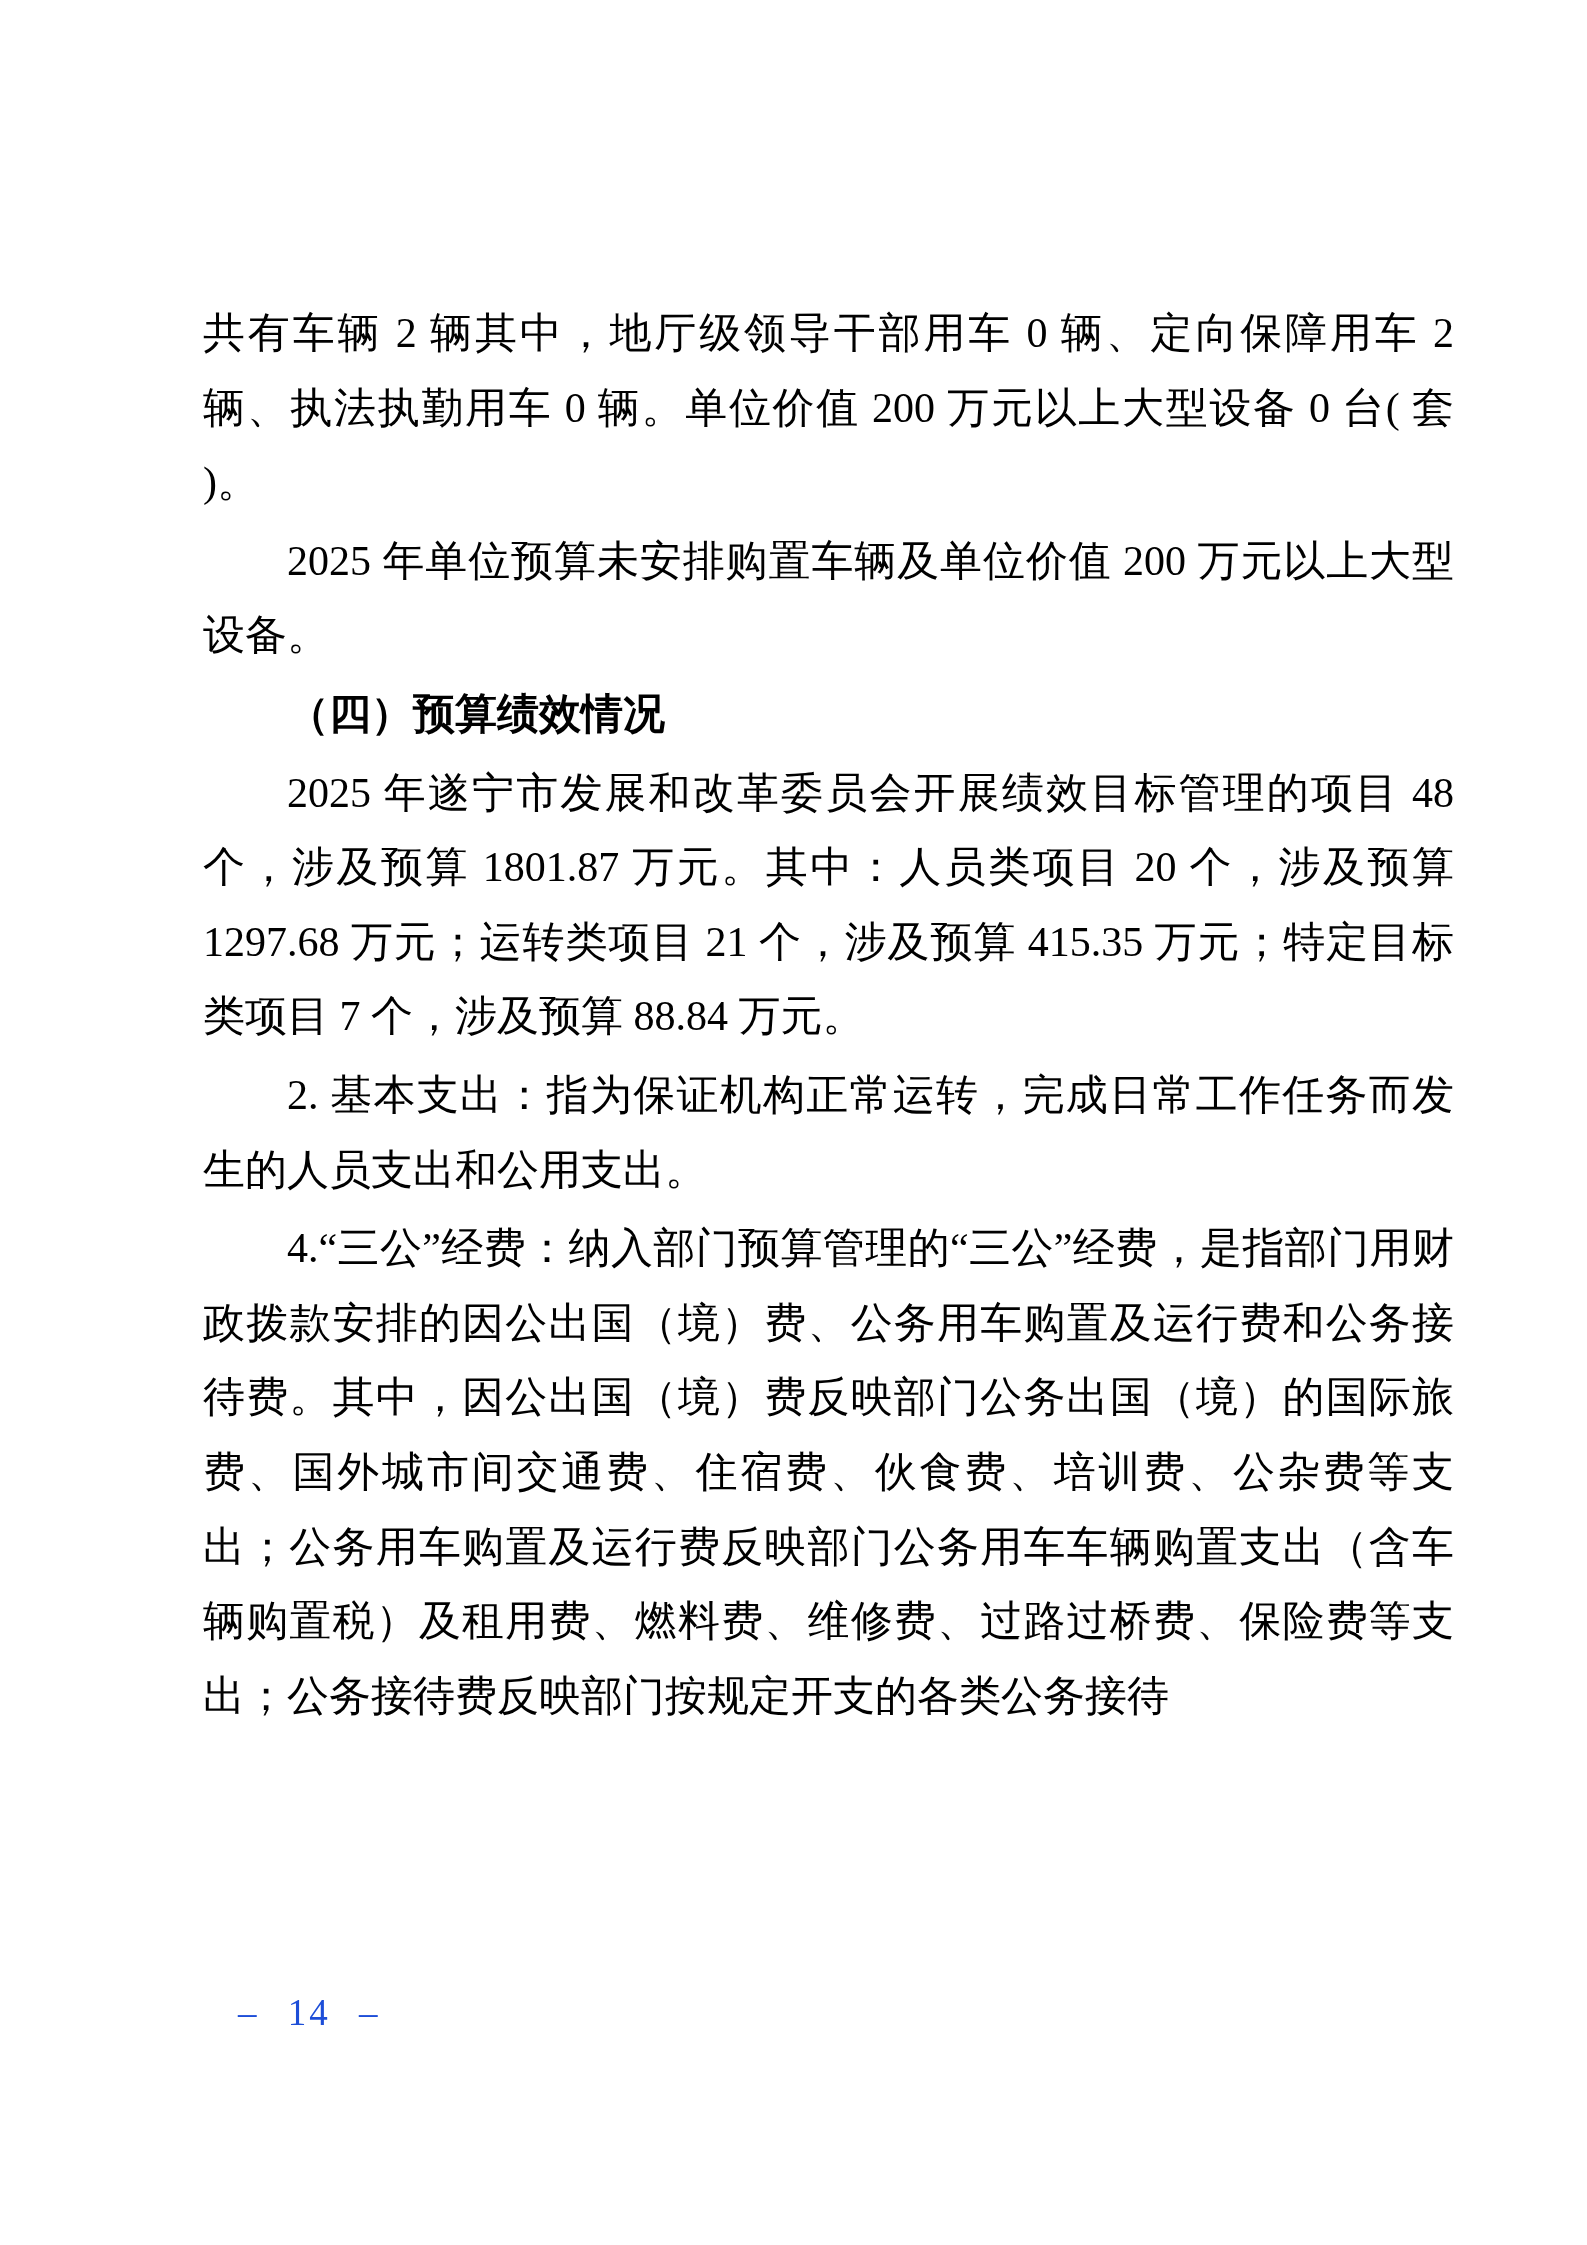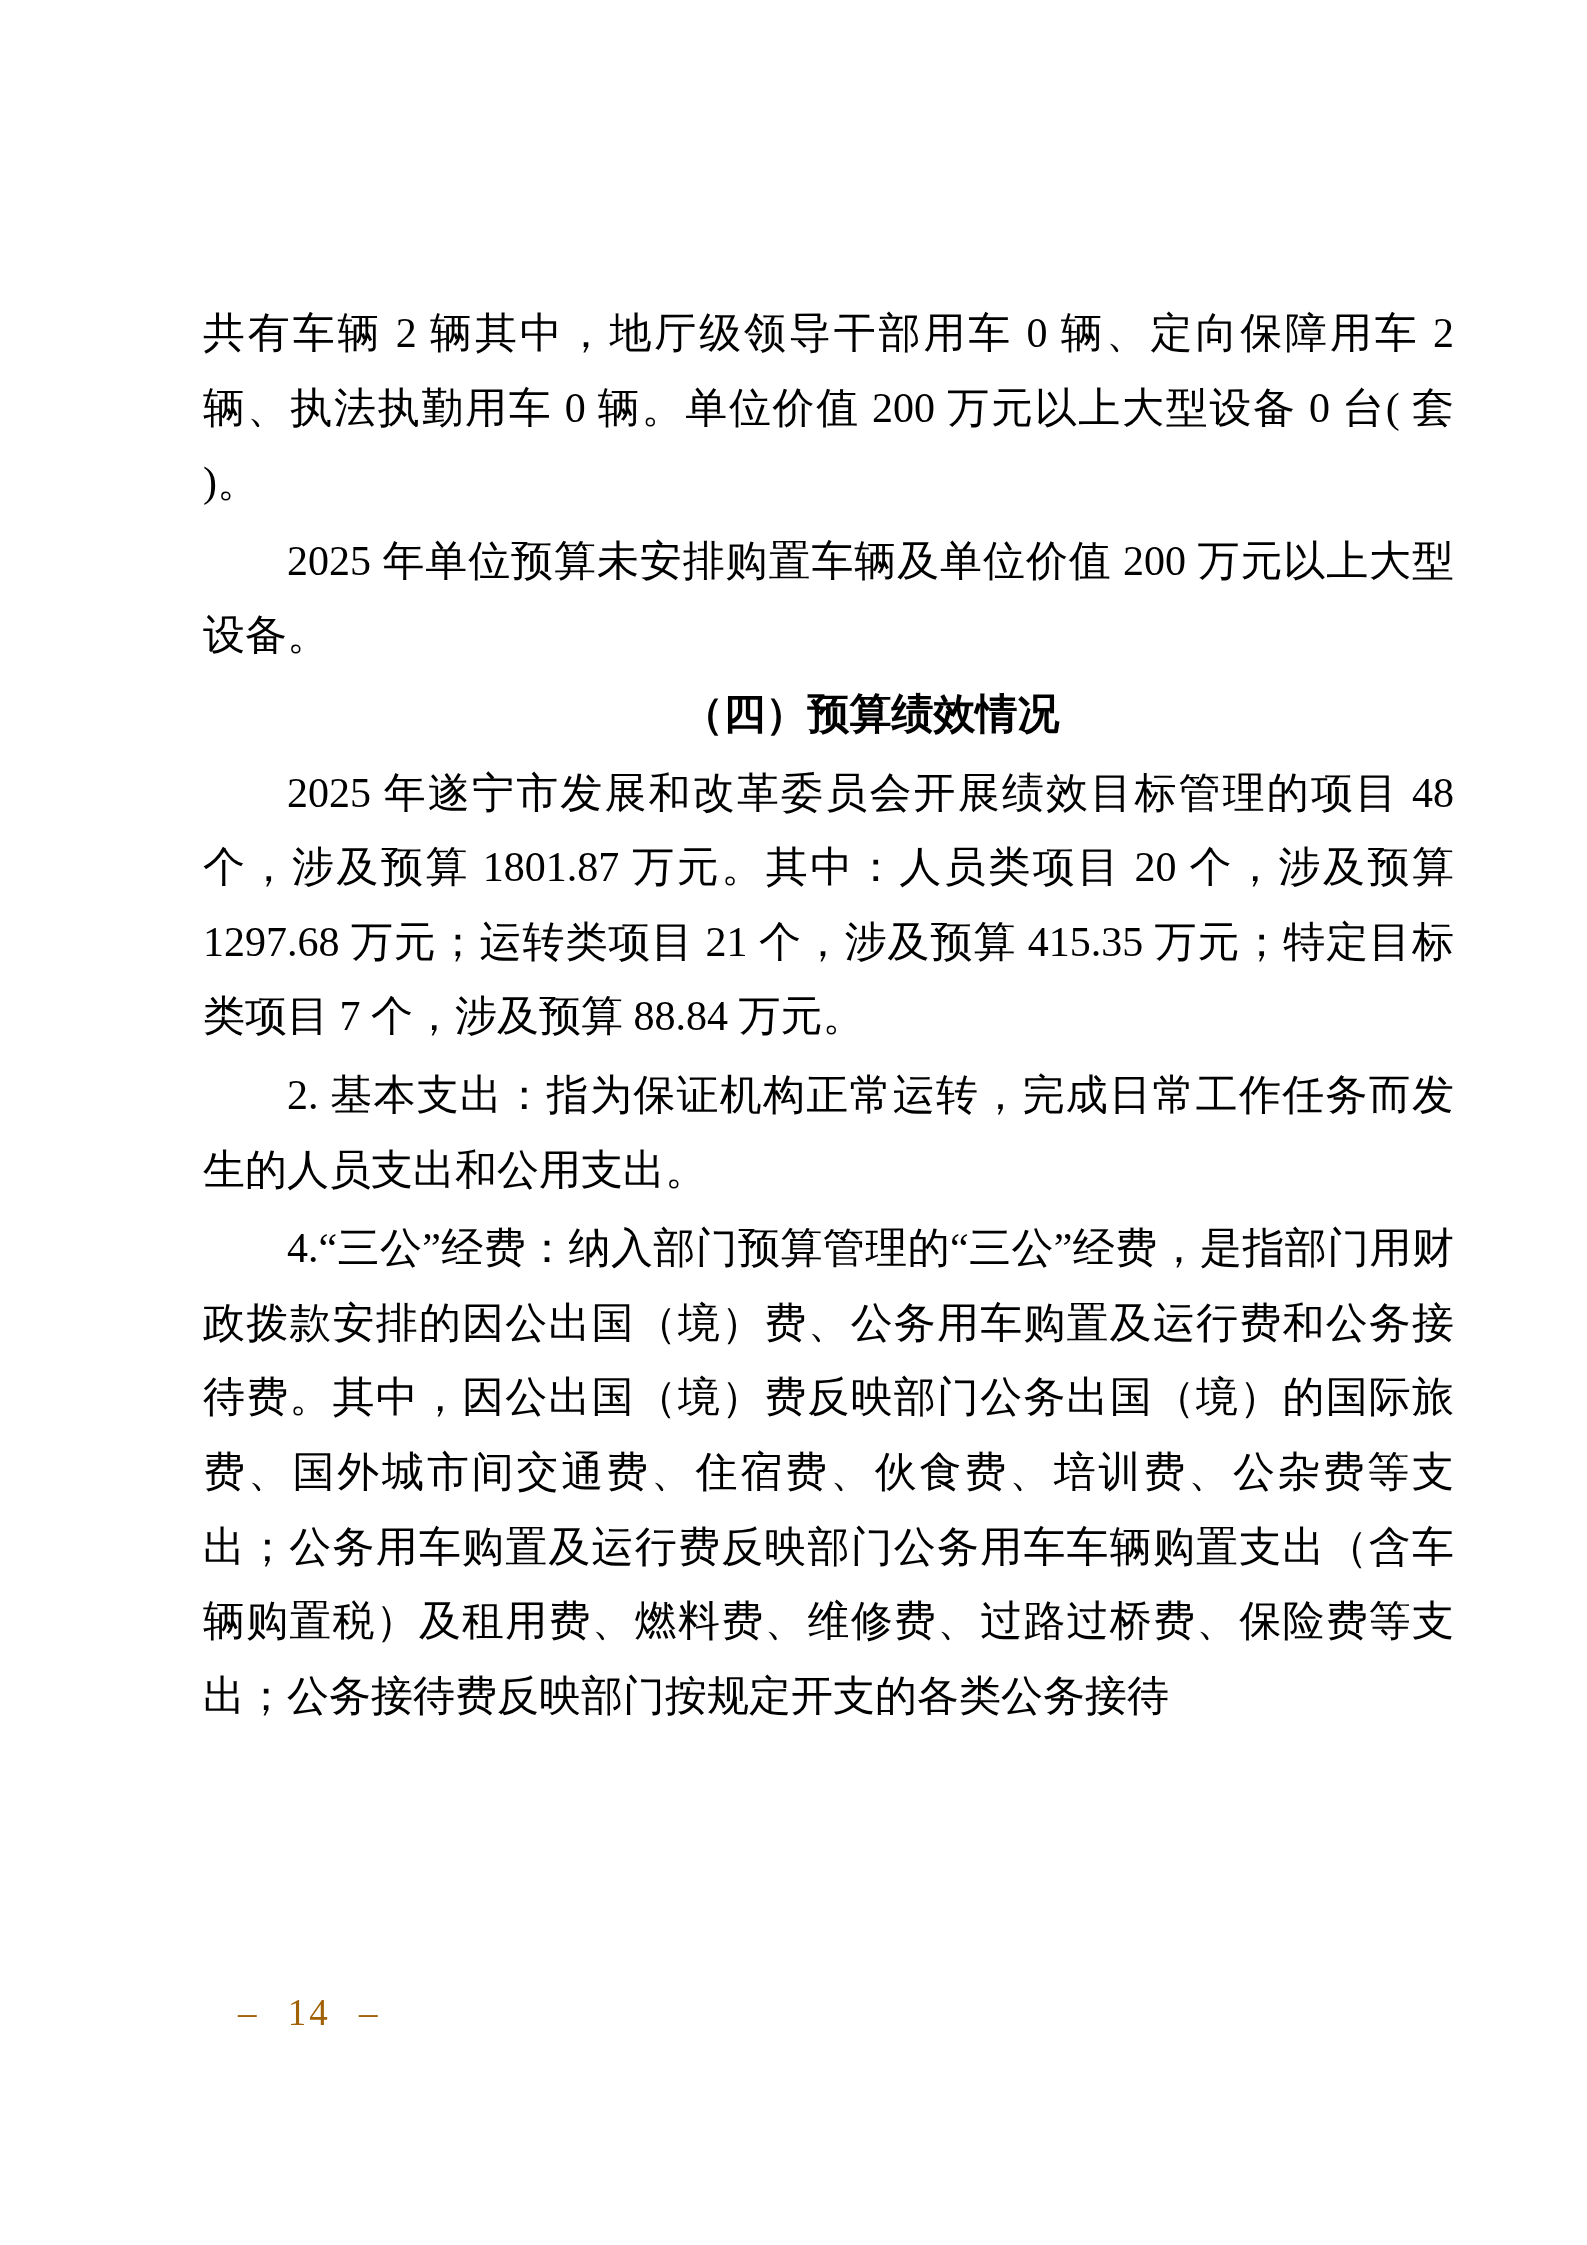--- a/index.html
+++ b/index.html
@@ -28,32 +28,32 @@
     text-align: justify;
     text-indent: 84px;
     font-family: "Liberation Serif", serif;
   }
   .doc-content p.continuation {
     text-indent: 0;
   }
   .doc-content p.heading {
     font-family: "Liberation Sans", sans-serif;
     font-weight: 700;
-    text-align: center;
+    text-align: left;
   }
   .page-footer {
     position: absolute;
     left: 238px;
     top: 1992px;
     font-size: 37px;
     line-height: 42px;
     letter-spacing: 3px;
     word-spacing: 16px;
     font-family: "Liberation Serif", serif;
-    color: #a16207;
+    color: #1d4ed8;
   }
 </style>
 </head>
 <body>
 
 <div class="doc-content">
     <p class="continuation">共有车辆 2 辆其中，地厅级领导干部用车 0 辆、定向保障用车 2 辆、执法执勤用车 0 辆。单位价值 200 万元以上大型设备 0 台( 套 )。</p>
     <p class="">2025 年单位预算未安排购置车辆及单位价值 200 万元以上大型设备。</p>
     <p class="heading">（四）预算绩效情况</p>
     <p class="">2025 年遂宁市发展和改革委员会开展绩效目标管理的项目 48 个，涉及预算 1801.87 万元。其中：人员类项目 20 个，涉及预算 1297.68 万元；运转类项目 21 个，涉及预算 415.35 万元；特定目标类项目 7 个，涉及预算 88.84 万元。</p>

